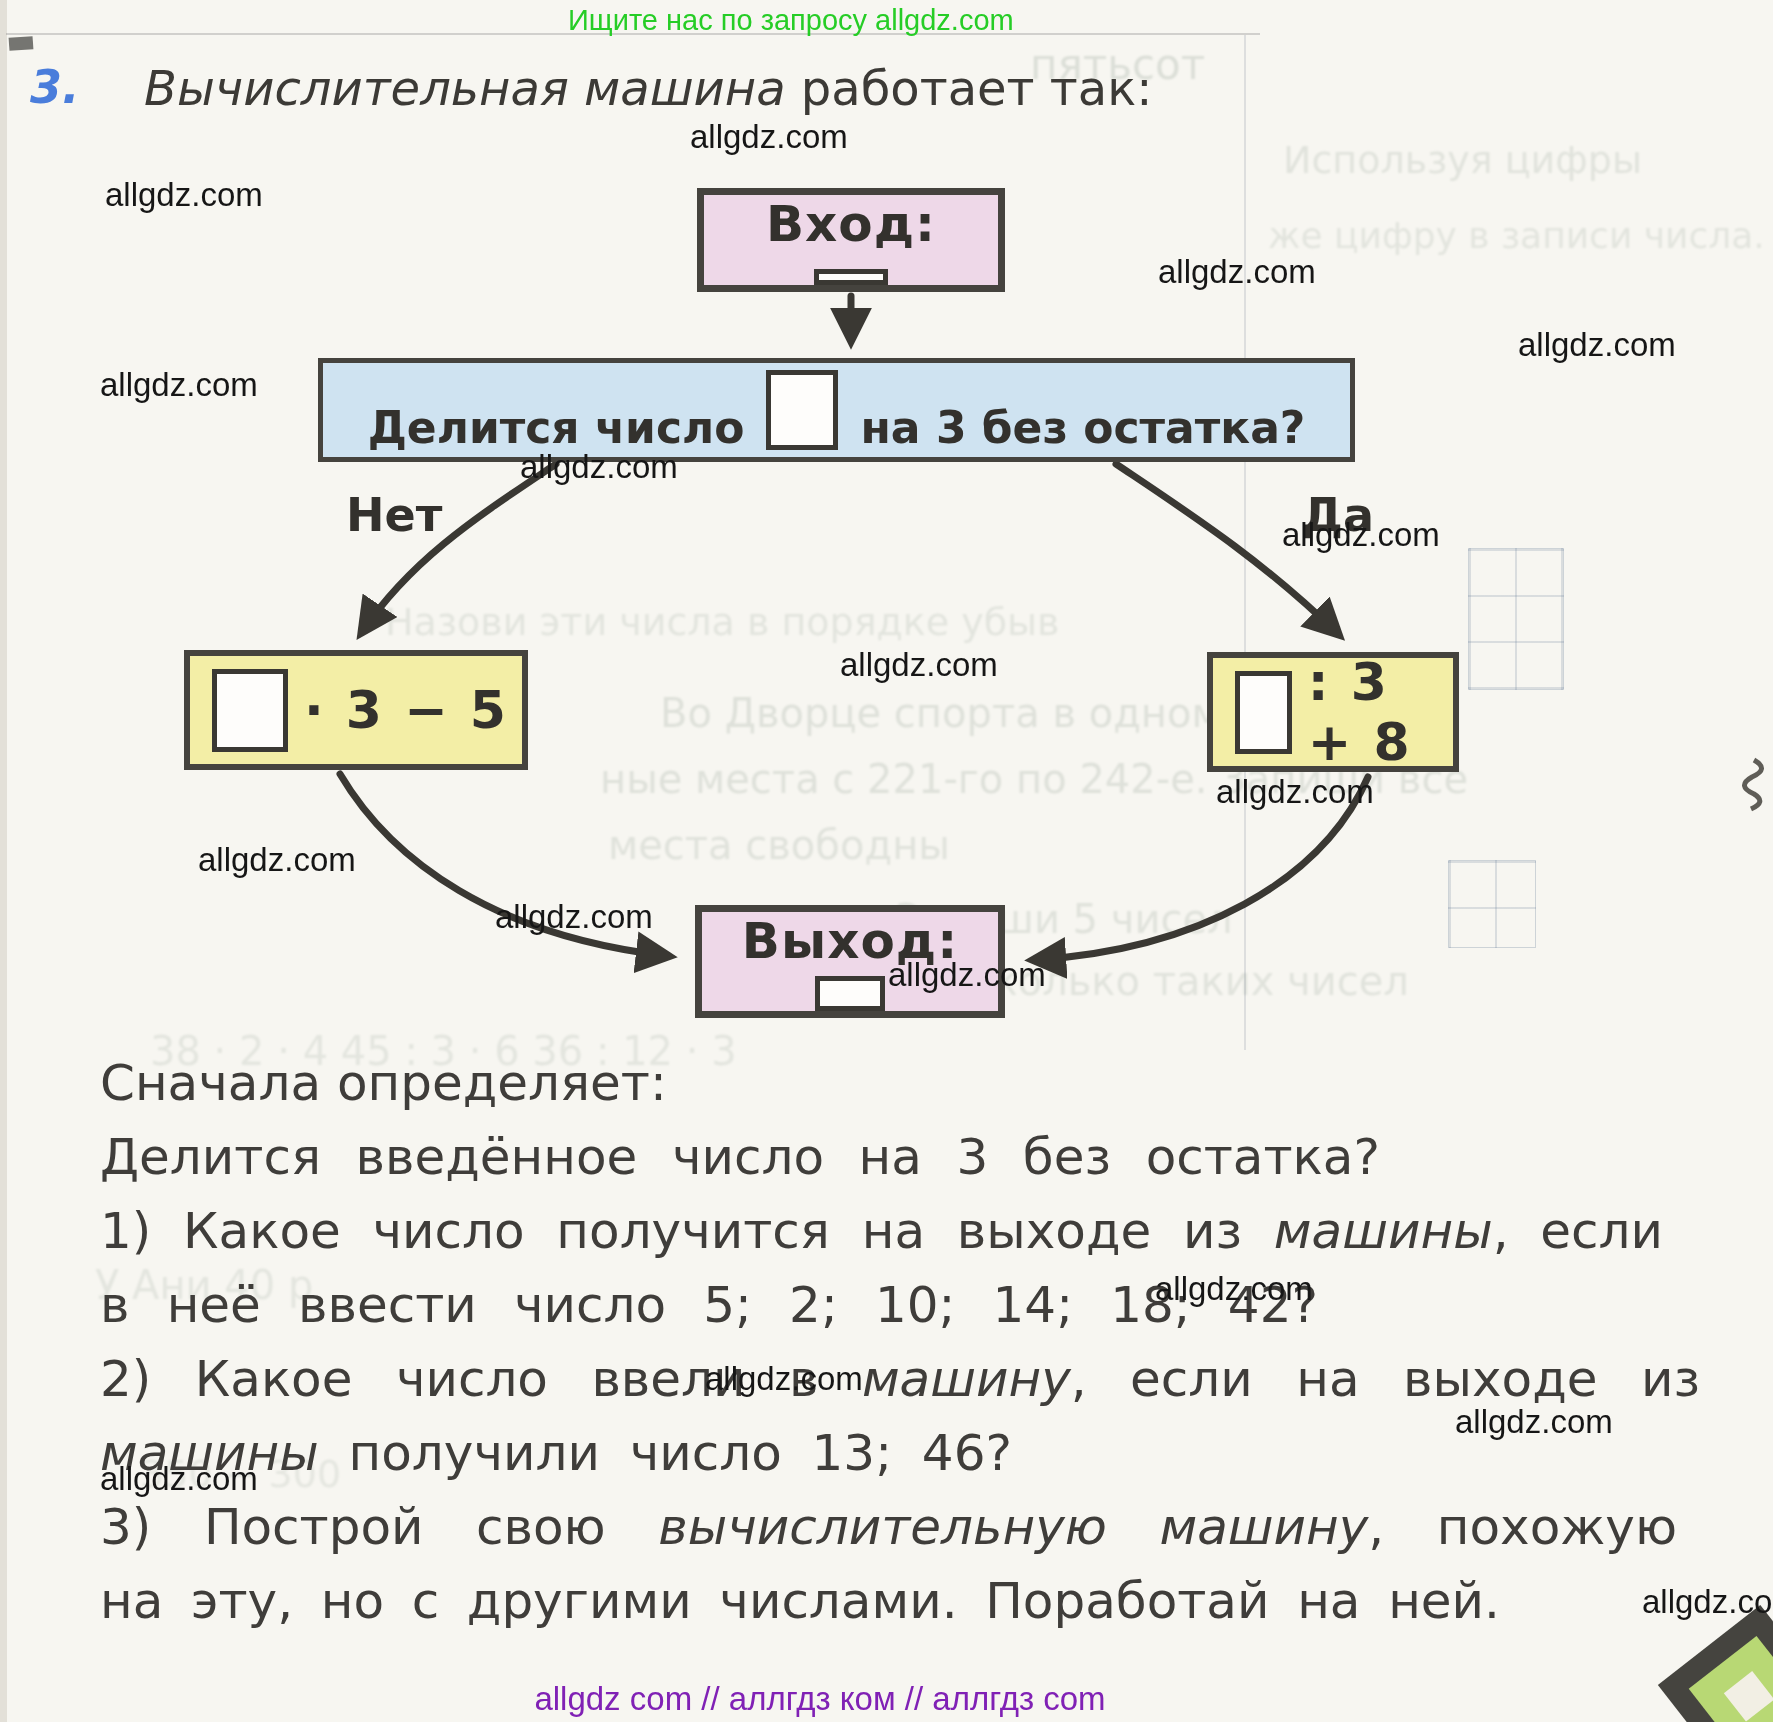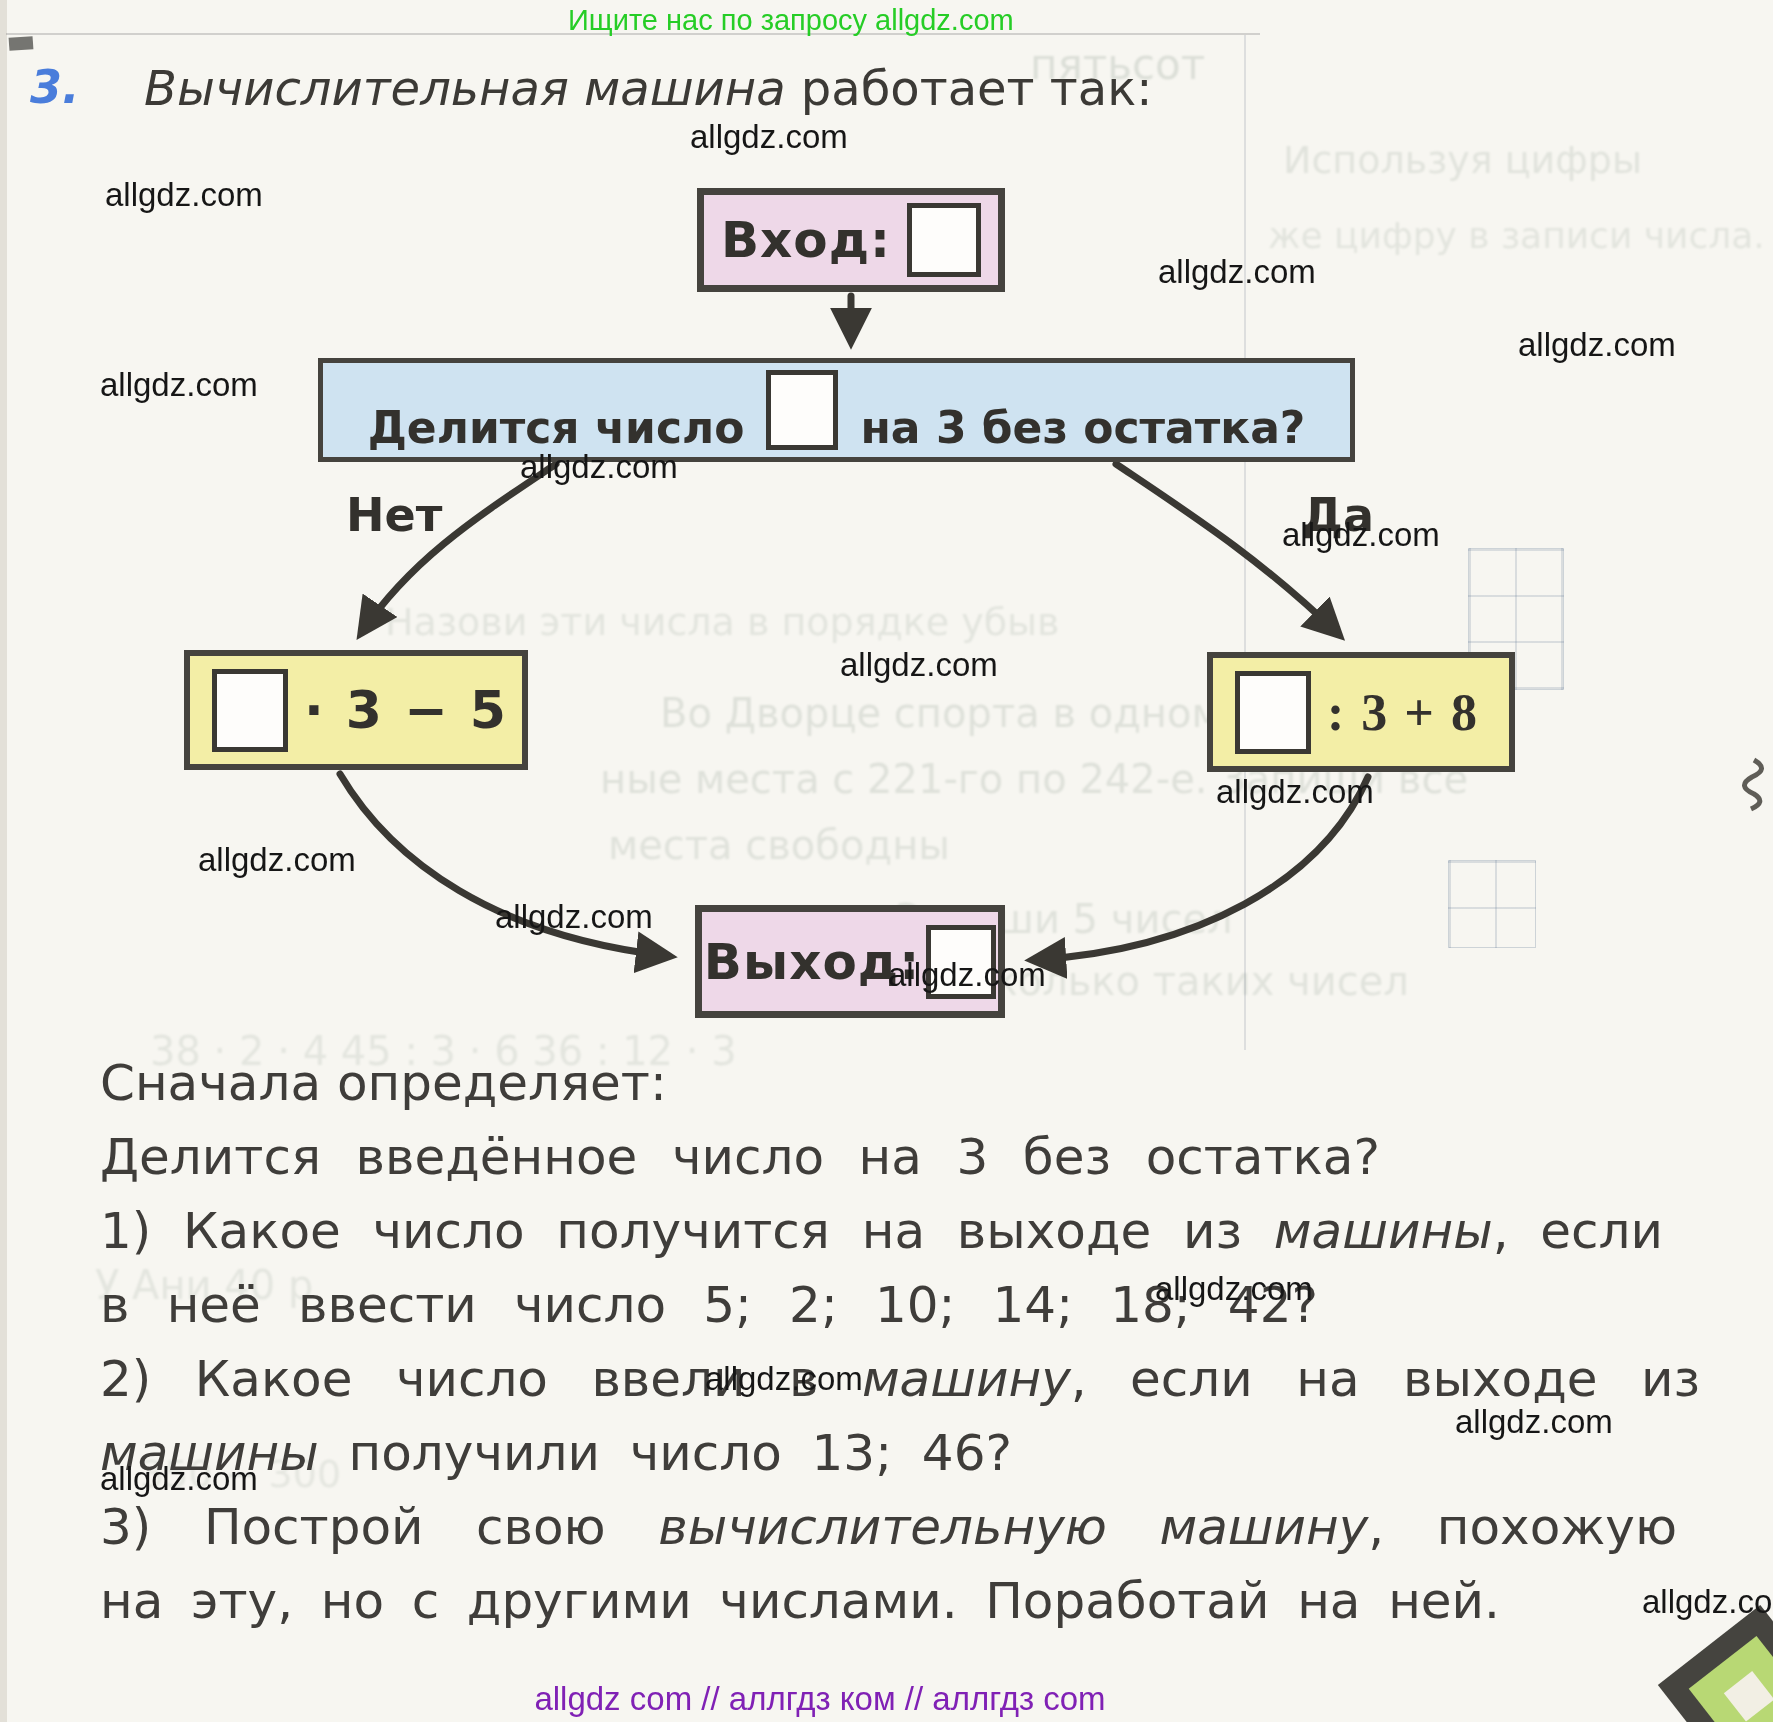--- a/index.html
+++ b/index.html
@@ -14,29 +14,29 @@
   
   .promo{left:568px;top:4px;font-size:29px;color:#26cd26;font-family:"Liberation Sans",sans-serif;}
   .footer{left:0;top:1680px;width:1580px;text-align:center;font-size:33px;color:#8021b5;
           font-family:"Liberation Sans",sans-serif;padding-left:30px;}
   
   .task-number{left:30px;top:60px;font-size:46px;font-weight:bold;font-style:italic;color:#4a7ddb;}
   .task-title{left:112px;top:60px;font-size:48px;color:#3c3a36;margin-left:32px;}
   .task-title .it{font-style:italic;}
   
   .fbox{box-sizing:border-box;display:flex;align-items:center;justify-content:center;z-index:3;}
-  .input-box,.output-box{background:#eed8e8;border:7px solid #45433e;gap:16px;}
+  .input-box,.output-box{background:#eed8e8;border:7px solid #45433e;gap:16px;flex-direction:column;}
   .input-box{left:697px;top:188px;width:308px;height:104px;}
   .output-box{left:695px;top:905px;width:310px;height:113px;gap:6px;}
   .question-box{left:318px;top:358px;width:1037px;height:104px;background:#cfe3f1;
                 border:5px solid #45433e;gap:22px;}
   .branch-box{background:#f3eea6;border:6px solid #45433e;justify-content:flex-start;
               padding-left:22px;gap:16px;}
   .no-box{left:184px;top:650px;width:344px;height:120px;}
-  .yes-box{left:1207px;top:652px;width:308px;height:120px;font-family:Liberation Serif, serif;}
+  .yes-box{left:1207px;top:652px;width:252px;height:120px;}
   .ph{box-sizing:border-box;background:#fefdfb;border:5px solid #3a3833;}
   .ph-input{width:74px;height:74px;}
   .ph-q{width:72px;height:80px;}
   .ph-branch{width:76px;height:83px;}
   .ph-out{width:70px;height:74px;}
   .blabel{font-weight:bold;color:#33312d;}
   .io-label{font-size:50px;letter-spacing:1px;}
   .q-text{font-size:44px;margin-top:35px;}
   .op-text{font-size:52px;letter-spacing:2px;}
   .branch-label{font-size:46px;font-weight:bold;color:#33312d;z-index:3;}

